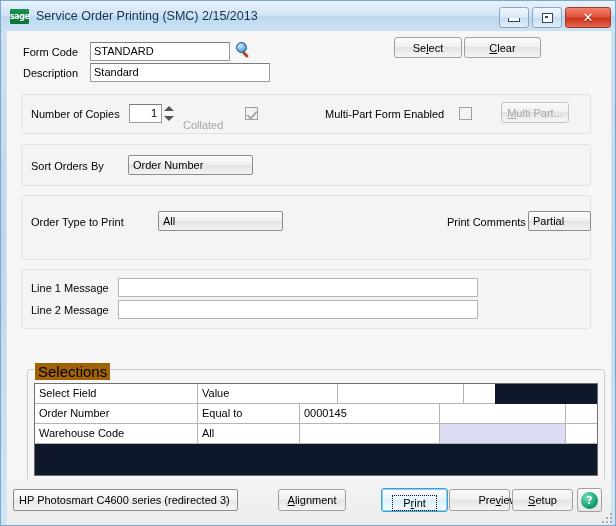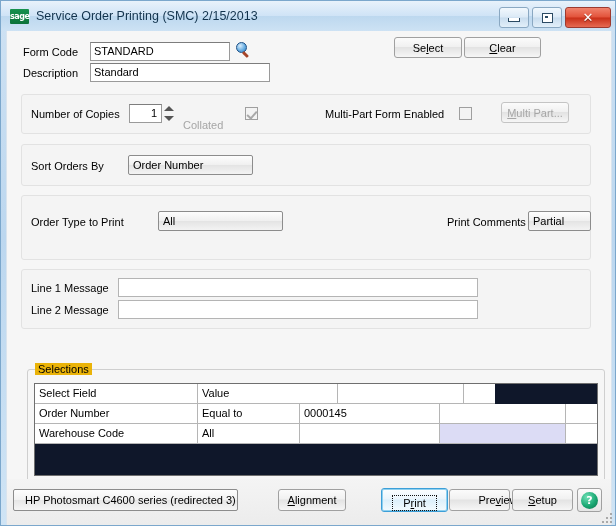--- a/index.html
+++ b/index.html
@@ -207,23 +207,23 @@
     left: 20px; top: 338px;
     width: 578px; height: 114px;
     box-sizing: border-box;
     border: 1px solid #cfcfcf;
     border-radius: 3px;
     background: transparent;
   }
   #selections-legend {
     position: absolute;
     left: 28px; top: 332px;
-    background: #eab308;
+    background: #a16207;
     padding: 0 3px;
-    font-size: 11px;
+    font-size: 15px;
     color: #000;
   }
   #grid {
     position: absolute;
     left: 27px; top: 352px;
     width: 564px; height: 93px;
     box-sizing: border-box;
     border: 1px solid #6f6f6f;
     background: #0f172a;
     overflow: hidden;
@@ -263,21 +263,21 @@
   #printer-combo {
     position: absolute;
     left: 12px; top: 488px;
     width: 225px; height: 22px;
     box-sizing: border-box;
     background: linear-gradient(180deg,#fdfdfd 0%, #f2f2f2 48%, #e6e6e6 52%, #f5f5f5 100%);
     border: 1px solid #8c8c8c;
     border-radius: 2px;
     font-size: 11px;
     line-height: 20px;
-    padding-left: 11px;
+    padding-left: 5px;
     white-space: nowrap;
     overflow: hidden;
   }
   #help-btn {
     position: absolute;
     left: 576px; top: 487px;
     width: 25px; height: 24px;
     box-sizing: border-box;
     border: 1px solid #a0a0a0;
     border-radius: 3px;

